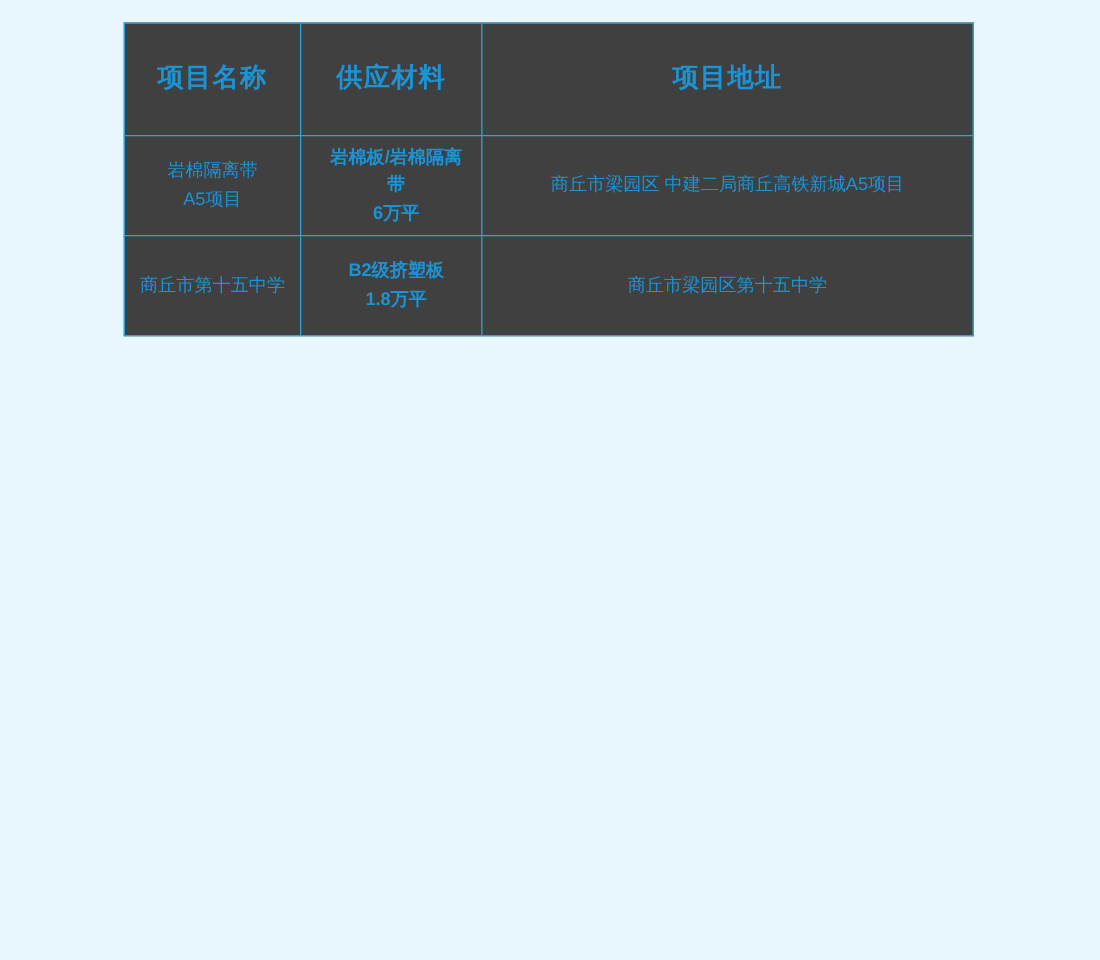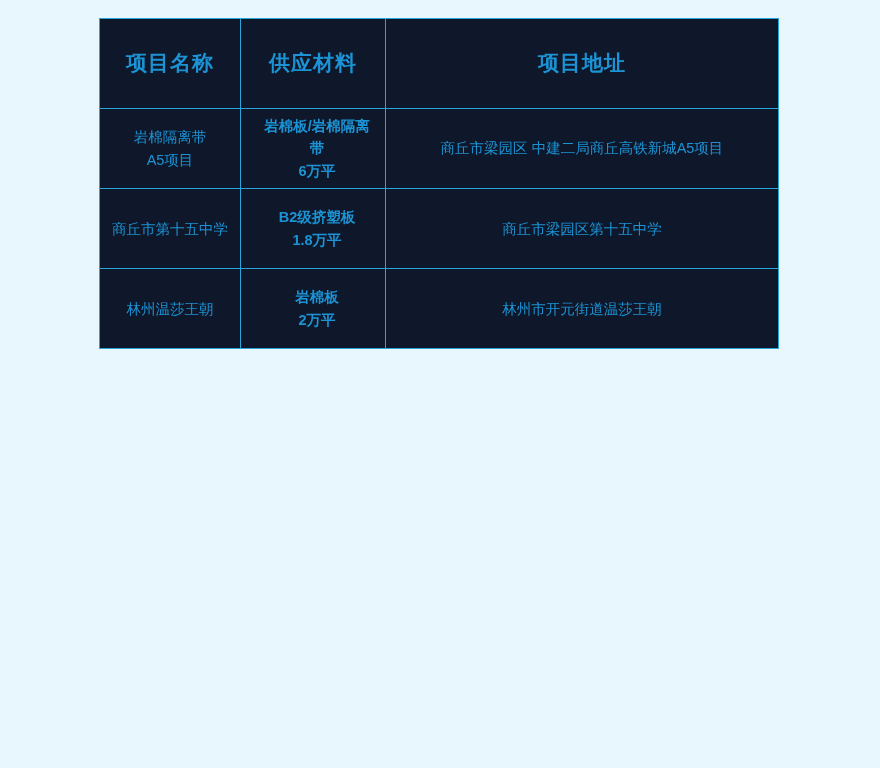--- a/index.html
+++ b/index.html
@@ -22,21 +22,21 @@
   .table-wrap {
     position: absolute;
     left: 99px;
     top: 18px;
     width: 679px;
   }
   table.project-table {
     border-collapse: collapse;
     width: 679px;
     table-layout: fixed;
-    background: #0f172a;
+    background: #404040;
   }
   table.project-table col.c1 { width: 141px; }
   table.project-table col.c2 { width: 145px; }
   table.project-table col.c3 { width: 393px; }
 
   table.project-table th,
   table.project-table td {
     border: 1px solid #2ba6dd;
     color: #1b93d4;
     text-align: center;
@@ -104,28 +104,16 @@
               <span class="cell-line">商丘市第十五中学</span>
             </td>
             <td class="col-material">
               <span class="cell-line">B2级挤塑板</span>
               <span class="cell-line">1.8万平</span>
             </td>
             <td class="col-address">
               <span class="cell-line">商丘市梁园区第十五中学</span>
             </td>
           </tr>
-          <tr>
-            <td class="col-name">
-              <span class="cell-line">林州温莎王朝</span>
-            </td>
-            <td class="col-material">
-              <span class="cell-line">岩棉板</span>
-              <span class="cell-line">2万平</span>
-            </td>
-            <td class="col-address">
-              <span class="cell-line">林州市开元街道温莎王朝</span>
-            </td>
-          </tr>
         </tbody>
     </table>
   </div>
 </div>
 
 </body></html>

